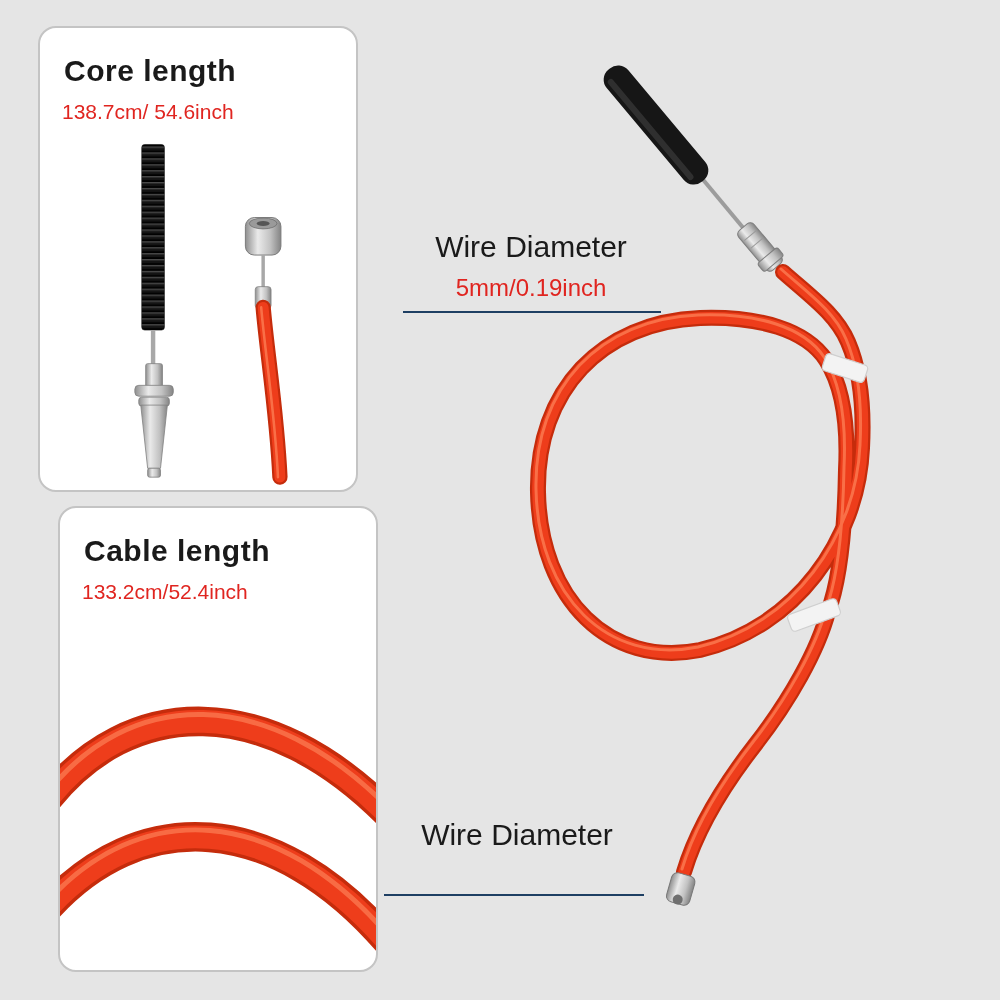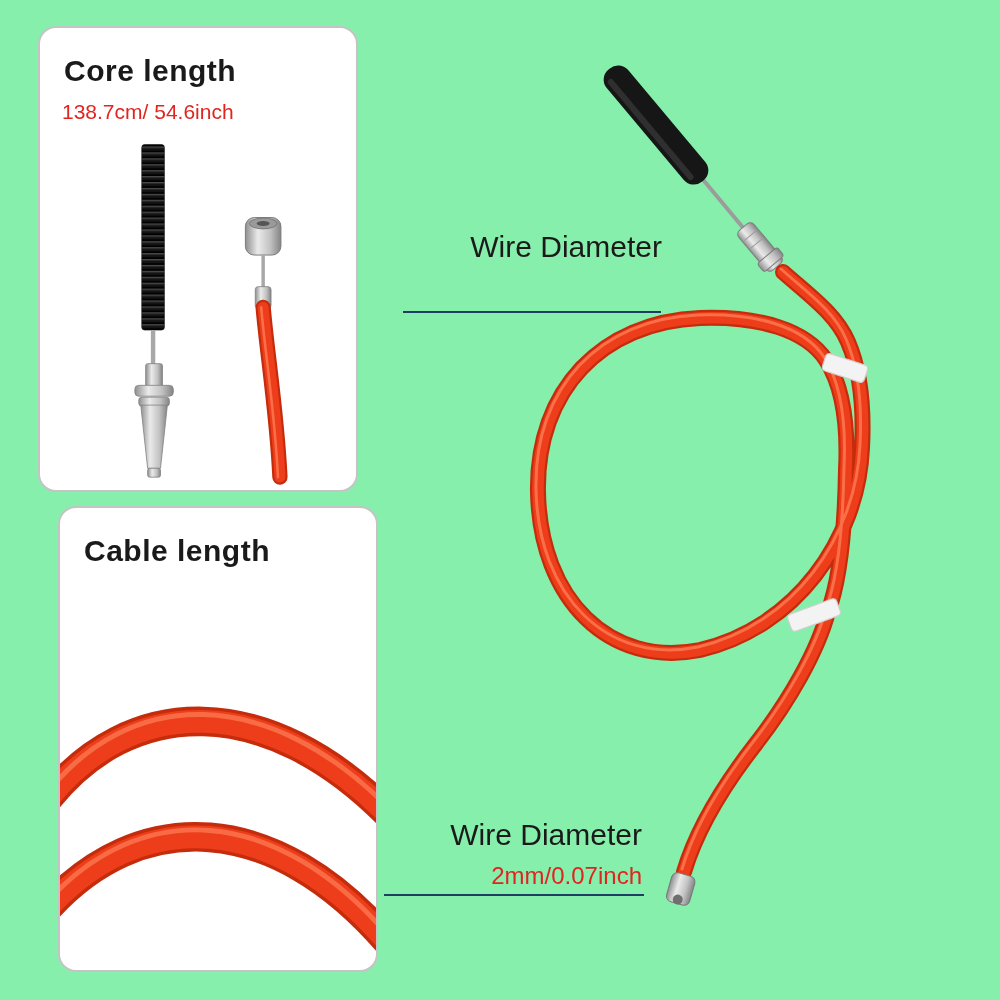--- a/index.html
+++ b/index.html
@@ -1,17 +1,17 @@
 <!DOCTYPE html>
 <html style="--background: #ffffff; --cable-red: #ee3d1b; --cable-red-dark: #c52c0c; --cable-highlight: #ff8a60; --value-red: #e02520; --label-black: #1a1a1a; --callout-line: #1e3f63; --panel-border: #c4c4c4; --grip-black: #161616; --tape-white: #f3f3f3;"><head>
 <meta charset="utf-8">
 <style>
   html,body{margin:0;padding:0;background:#fff;}
   .stage{
-    position:relative;width:1000px;height:1000px;background:#86efac;overflow:hidden;
+    position:relative;width:1000px;height:1000px;background:#e5e5e5;overflow:hidden;
     font-family:"Liberation Sans", sans-serif;color:var(--label-black,#1a1a1a);
   }
   
   .panel{
     position:absolute;left:38px;width:320px;height:466px;
     border:2px solid var(--panel-border,#c4c4c4);border-radius:18px;
     background:#fff;overflow:hidden;box-sizing:border-box;
   }
   .panel-core{top:26px;}
   .panel-cable{top:506px;margin-left:20px;}
@@ -20,21 +20,21 @@
     font-size:30px;font-weight:700;color:var(--label-black,#1a1a1a);letter-spacing:.5px;
   }
   .panel-value{
     position:relative;z-index:2;padding:12px 0 0 22px;
     font-size:21px;font-weight:400;color:var(--value-red,#e02520);
   }
   .panel-art{position:absolute;left:0;top:0;width:100%;height:100%;z-index:1;}
   
   .main-art{position:absolute;left:0;top:0;width:1000px;height:1000px;z-index:1;pointer-events:none;}
   
-  .annotation{position:absolute;z-index:3;text-align:right;}
+  .annotation{position:absolute;z-index:3;text-align:center;}
   .ann-wire{left:400px;top:230px;width:262px;}
   .ann-core{left:392px;top:818px;width:250px;}
   .ann-label{font-size:30px;font-weight:500;color:var(--label-black,#1a1a1a);}
   .ann-value{font-size:24px;font-weight:400;color:var(--value-red,#e02520);margin-top:10px;}
   .callout-line{position:absolute;z-index:2;height:2px;background:var(--callout-line,#1e3f63);}
   .line-wire{left:403px;top:311px;width:258px;}
   .line-core{left:384px;top:894px;width:260px;}
 </style>
 </head>
 <body>
@@ -79,20 +79,21 @@
           <path d="M226,283 C230,330 240,390 243,455" stroke="#c52c0c" stroke-width="15.5"></path>
           <path d="M226,283 C230,330 240,390 243,455" stroke="#ee3d1b" stroke-width="11"></path>
           <path d="M224,283 C228,330 238,390 241,455" stroke="#ff8a60" stroke-width="2.6" opacity="0.65"></path>
         </g>
       </g>
     </svg>
   </section>
 
   <section class="panel panel-cable">
     <h2 class="panel-title">Cable length</h2>
+    <div class="panel-value">133.2cm/52.4inch</div>
     <svg class="panel-art" viewBox="0 0 320 462" aria-hidden="true">
       <g fill="none">
         <path d="M-15,295 C70,185 210,182 335,310" stroke="#c52c0c" stroke-width="30"></path>
         <path d="M-15,295 C70,185 210,182 335,310" stroke="#ee3d1b" stroke-width="23"></path>
         <path d="M-15,288 C70,178 210,175 335,303" stroke="#ff8a60" stroke-width="5" opacity="0.6"></path>
         <path d="M-15,405 C80,298 218,302 335,440" stroke="#c52c0c" stroke-width="30"></path>
         <path d="M-15,405 C80,298 218,302 335,440" stroke="#ee3d1b" stroke-width="23"></path>
         <path d="M-15,398 C80,291 218,295 335,433" stroke="#ff8a60" stroke-width="5" opacity="0.6"></path>
       </g>
     </svg>
@@ -141,22 +142,22 @@
     </g>
 
     <g transform="rotate(16 681 888)">
       <rect x="669" y="874" width="24" height="30" rx="6" fill="url(#metalM)" stroke="#787878" stroke-width="1"></rect>
       <circle cx="681" cy="900" r="5" fill="#6f6f6f"></circle>
     </g>
   </svg>
 
   <div class="annotation ann-wire">
     <div class="ann-label">Wire Diameter</div>
+    <div class="ann-value">5mm/0.19inch</div>
   </div>
   <div class="callout-line line-wire"></div>
 
   <div class="annotation ann-core">
     <div class="ann-label">Wire Diameter</div>
-    <div class="ann-value">2mm/0.07inch</div>
   </div>
   <div class="callout-line line-core"></div>
 
 </div>
 
 </body></html>

